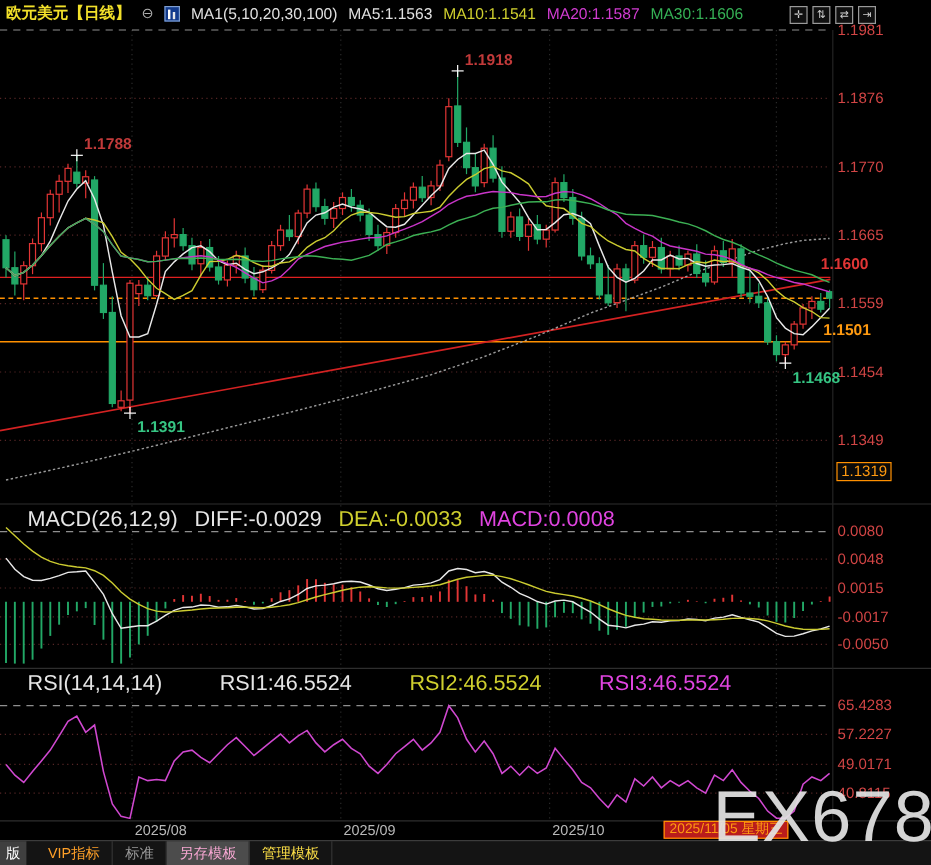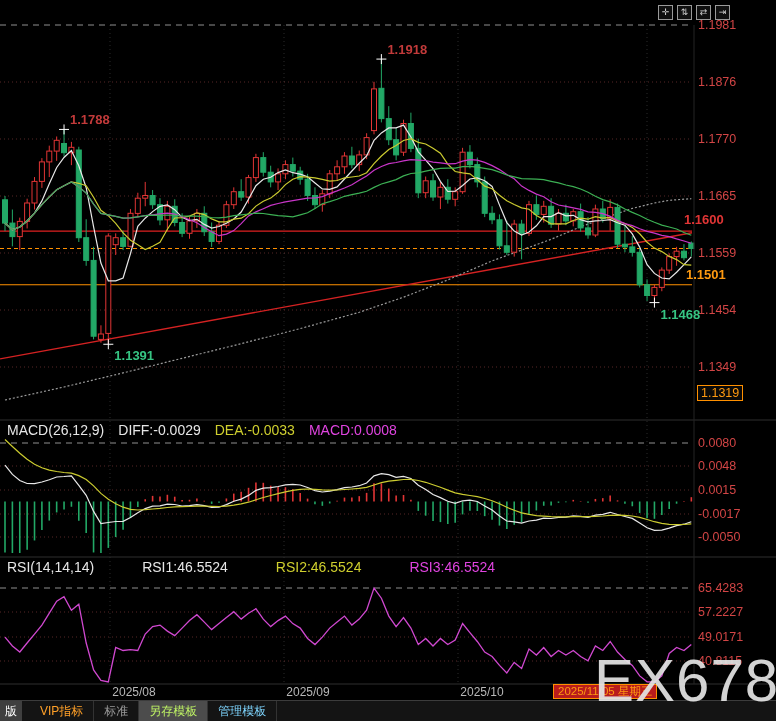--- a/index.html
+++ b/index.html
@@ -16,39 +16,49 @@
   .ma-lbl{color:#e0e0e0;} .ma5{color:#e0e0e0;} .ma10{color:#cfcf2e;} .ma20{color:#d03cd0;} .ma30{color:#35b055;}
   .tb-icons{position:absolute;left:658px;top:5px;display:flex;gap:4px;}
   .tb-ico{width:13px;height:13px;border:1px solid #9a9a9a;color:#cfcfcf;font-size:9px;
        line-height:12px;text-align:center;background:#101010;cursor:pointer;}
   #chart-wrap{position:absolute;left:0;top:0;width:776px;height:700px;}
   #chart-svg{position:absolute;left:0;top:0;}
   .axis-lab{position:absolute;color:#d24545;font-size:12.5px;z-index:3;white-space:nowrap;}
   .axis-lab.boxed{border:1px solid #ff9000;color:#ff9a10;padding:0 3px;background:#0a0a0a;}
   .xlab{position:absolute;color:#b8b8b8;font-size:12px;z-index:3;white-space:nowrap;}
   .ov-lab{position:absolute;font-weight:bold;font-size:13px;z-index:3;white-space:nowrap;}
-  .panel-head{position:absolute;display:flex;gap:14px;font-size:14px;z-index:3;white-space:nowrap;}
+  .panel-head{position:absolute;display:flex;gap:14px;font-size:18px;z-index:3;white-space:nowrap;margin-left:16px;}
   .ph-w{color:#e6e6e6;} .ph-y{color:#cfcf2e;} .ph-m{color:#e044e0;}
   .date-box{position:absolute;left:553px;top:684px;height:13px;line-height:13px;border:1px solid #ff9000;
        color:#ff9a10;font-size:11.5px;padding:0 4px;background:#b91c1c;z-index:4;white-space:nowrap;}
   .watermark{position:absolute;left:594px;top:646px;font-size:60px;color:#e4e4e4;opacity:.93;
        z-index:5;letter-spacing:1px;}
   .toolbar{position:absolute;left:0;top:700px;width:776px;height:21px;background:#141414;
        border-top:1px solid #3c3c3c;display:flex;align-items:stretch;font-size:12px;box-sizing:border-box;}
-  .tab{display:flex;align-items:center;padding:0 10px;border-right:1px solid #333;color:#7dd3fc;cursor:pointer;}
+  .tab{display:flex;align-items:center;padding:0 10px;border-right:1px solid #333;color:#fde047;cursor:pointer;}
   .tab.partial{background:#3f3f3f;color:#fff;padding:0 5px;margin-right:8px;border-right:none;}
   .tab.vip{color:#ffa028;}
   .tab.dim{color:#9a9a9a;}
-  .tab.sel{background:#4c4c4c;color:#bef264;}
+  .tab.sel{background:#4c4c4c;color:#f9a8d4;}
 </style>
 </head>
 <body>
 
 <div class="app">
 
+  <div class="title-bar">
+    <span class="sym">欧元美元【日线】</span>
+    <span class="collapse">⊖</span>
+    <span class="chart-type-ico"></span>
+    <span class="ma-lbl">MA1(5,10,20,30,100)</span>
+    <span class="ma5">MA5:1.1563</span>
+    <span class="ma10">MA10:1.1541</span>
+    <span class="ma20">MA20:1.1587</span>
+    <span class="ma30">MA30:1.1606</span>
+  </div>
   <div class="tb-icons">
     <div class="tb-ico">✛</div>
     <div class="tb-ico">⇅</div>
     <div class="tb-ico">⇄</div>
     <div class="tb-ico">⇥</div>
   </div>
 
   <div id="chart-wrap">
     <svg id="chart-svg" width="776" height="700">
         <line x1="0" y1="25" x2="692" y2="25" stroke="#8f8f8f" stroke-width="1" stroke-dasharray="6 5"></line>

